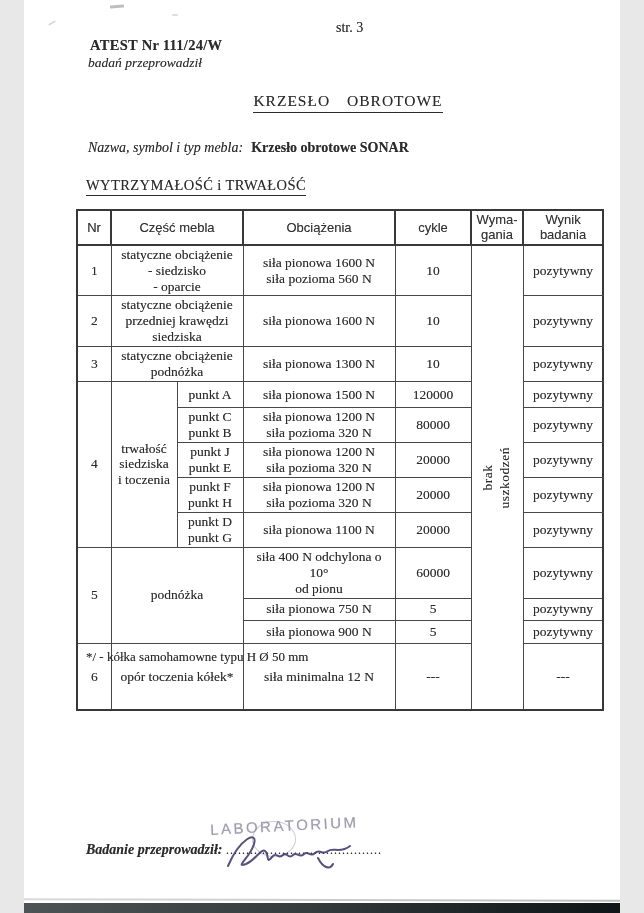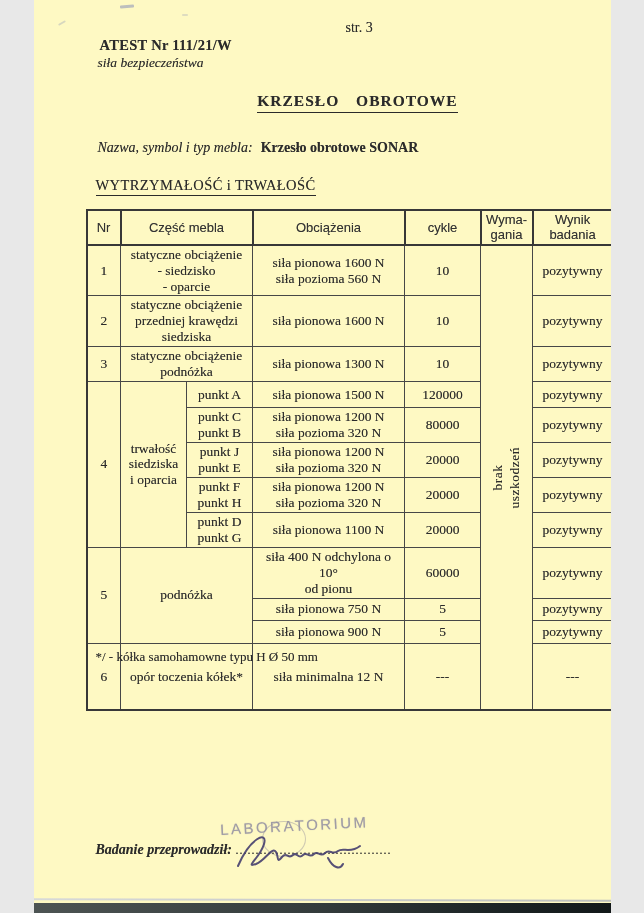--- a/index.html
+++ b/index.html
@@ -1,29 +1,29 @@
 <!DOCTYPE html>
 <html><head>
 <meta charset="utf-8">
 <style>
   html,body{margin:0;padding:0;background:#e8e8e8;}
   #page{
     position:relative;width:577px;height:913px;margin:0 auto;
-    background:#fef9c3;overflow:hidden;
-    font-family:"Liberation Serif", serif;color:#2b2b2b;
+    background:#ffffff;overflow:hidden;
+    font-family:"Liberation Serif", serif;color:#2b2b2b;padding-left:19px;
   }
   .abs{position:absolute;}
   .scan-text{text-shadow:0 0 0.5px rgba(40,40,40,.45);}
   
   .page-num{left:312px;top:20px;font-size:14px;}
   .doc-number{left:66px;top:37px;font-size:14.5px;font-weight:bold;letter-spacing:.3px;}
   .doc-number-sub{left:64px;top:55px;font-size:13.5px;font-style:italic;}
   .doc-title-wrap{left:60px;top:92px;width:528px;text-align:center;}
   .doc-title{
-    display:inline-block;font-size:15.5px;font-weight:bold;letter-spacing:1px;word-spacing:12px;
+    display:inline-block;font-size:15.5px;font-weight:normal;letter-spacing:1px;word-spacing:12px;
     border-bottom:1.5px solid #2b2b2b;padding-bottom:2px;
   }
   .name-line{left:64px;top:140px;font-size:14px;}
   .name-label{font-style:italic;margin-top:24px;}
   .name-value{font-weight:bold;margin-left:8px;}
   .section-heading{
     left:62px;top:177px;font-size:14.5px;letter-spacing:.4px;
     border-bottom:1.3px solid #2b2b2b;padding-bottom:1px;
   }
   
@@ -69,22 +69,22 @@
     left:0;top:903px;width:644px;height:10px;
     background:linear-gradient(to right,#4d5453 0%, #333b3b 45%, #1d2526 70%, #0c1112 100%);
   }
 </style>
 </head>
 <body>
 
 <div id="page">
 
   <div class="abs scan-text page-num">str. 3</div>
-  <div class="abs scan-text doc-number">ATEST Nr 111/21/W</div>
-  <div class="abs scan-text doc-number-sub">siła bezpieczeństwa</div>
+  <div class="abs scan-text doc-number">ATEST Nr 111/24/W</div>
+  <div class="abs scan-text doc-number-sub">badań przeprowadził</div>
 
   <div class="abs doc-title-wrap">
     <span class="doc-title scan-text">KRZESŁO OBROTOWE</span>
   </div>
 
   <div class="abs scan-text name-line">
     <span class="name-label">Nazwa, symbol i typ mebla:</span><span class="name-value">Krzesło obrotowe SONAR</span>
   </div>
 
   <div class="abs scan-text section-heading">WYTRZYMAŁOŚĆ i TRWAŁOŚĆ</div>
@@ -139,21 +139,21 @@
         <td colspan="2" class="cell-left ml">statyczne obciążenie
 podnóżka</td>
         <td>siła pionowa 1300 N</td>
         <td>10</td>
         <td>pozytywny</td>
       </tr>
       <tr style="height:26px">
         <td rowspan="5">4</td>
         <td rowspan="5" class="cell-left ml">trwałość
 siedziska
-i oparcia</td>
+i toczenia</td>
         <td class="cell-left ml">punkt A</td>
         <td>siła pionowa 1500 N</td>
         <td>120000</td>
         <td>pozytywny</td>
       </tr>
       <tr style="height:35px">
         <td class="cell-left ml">punkt C
 punkt B</td>
         <td class="ml">siła pionowa 1200 N
 siła pozioma 320 N</td>

